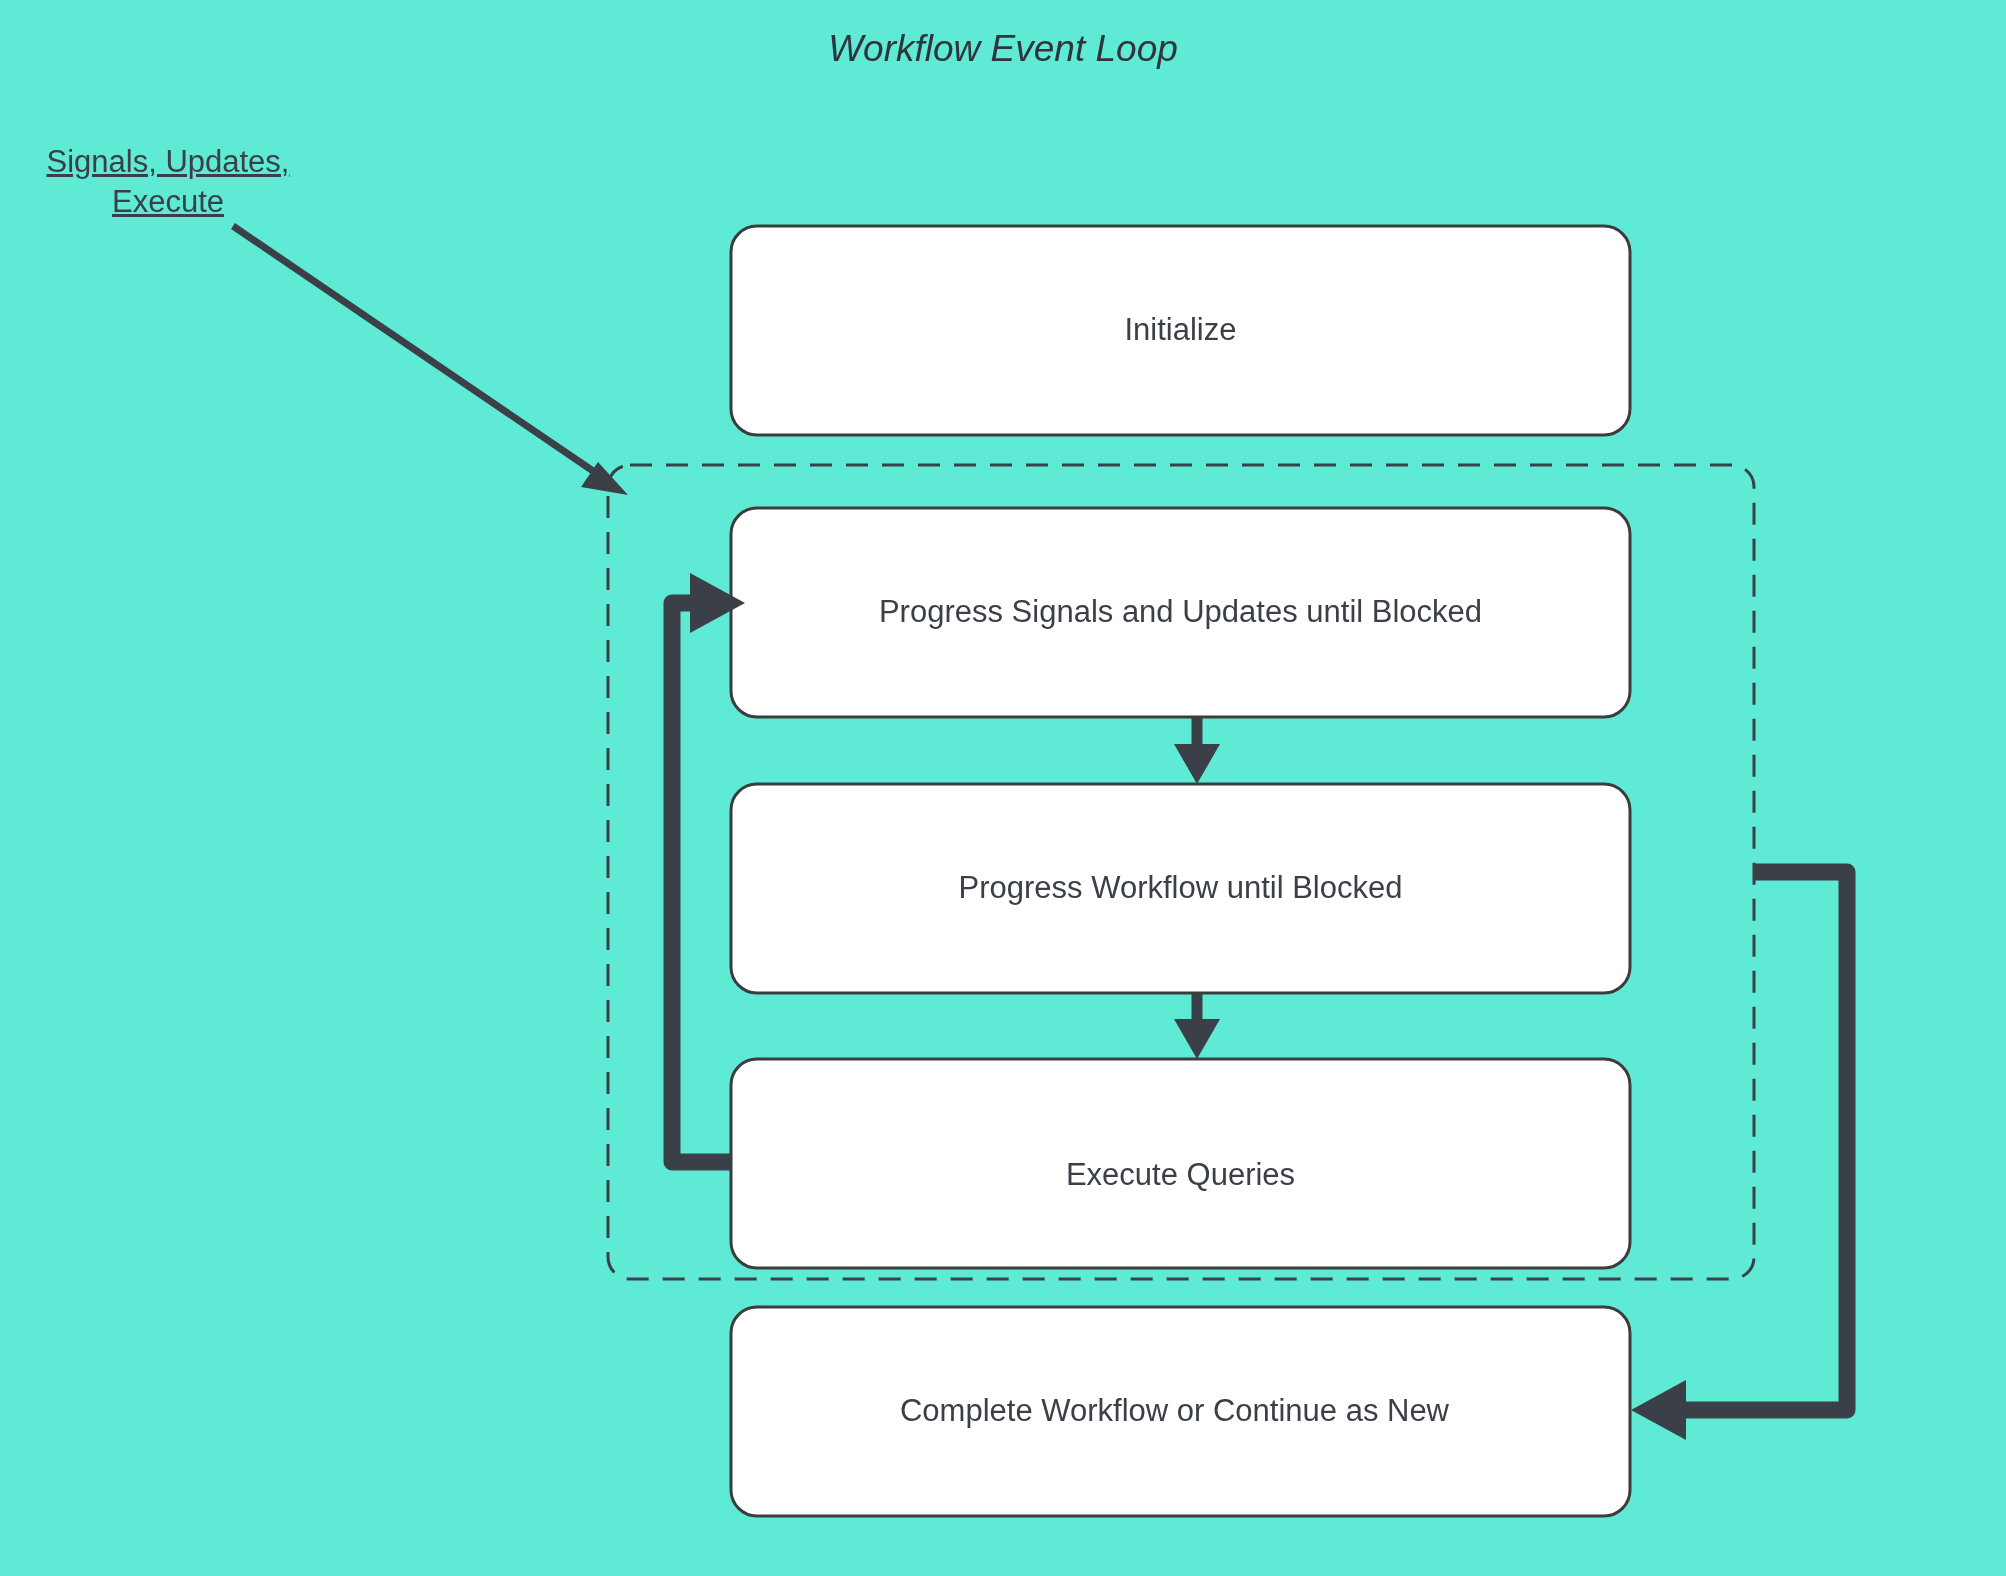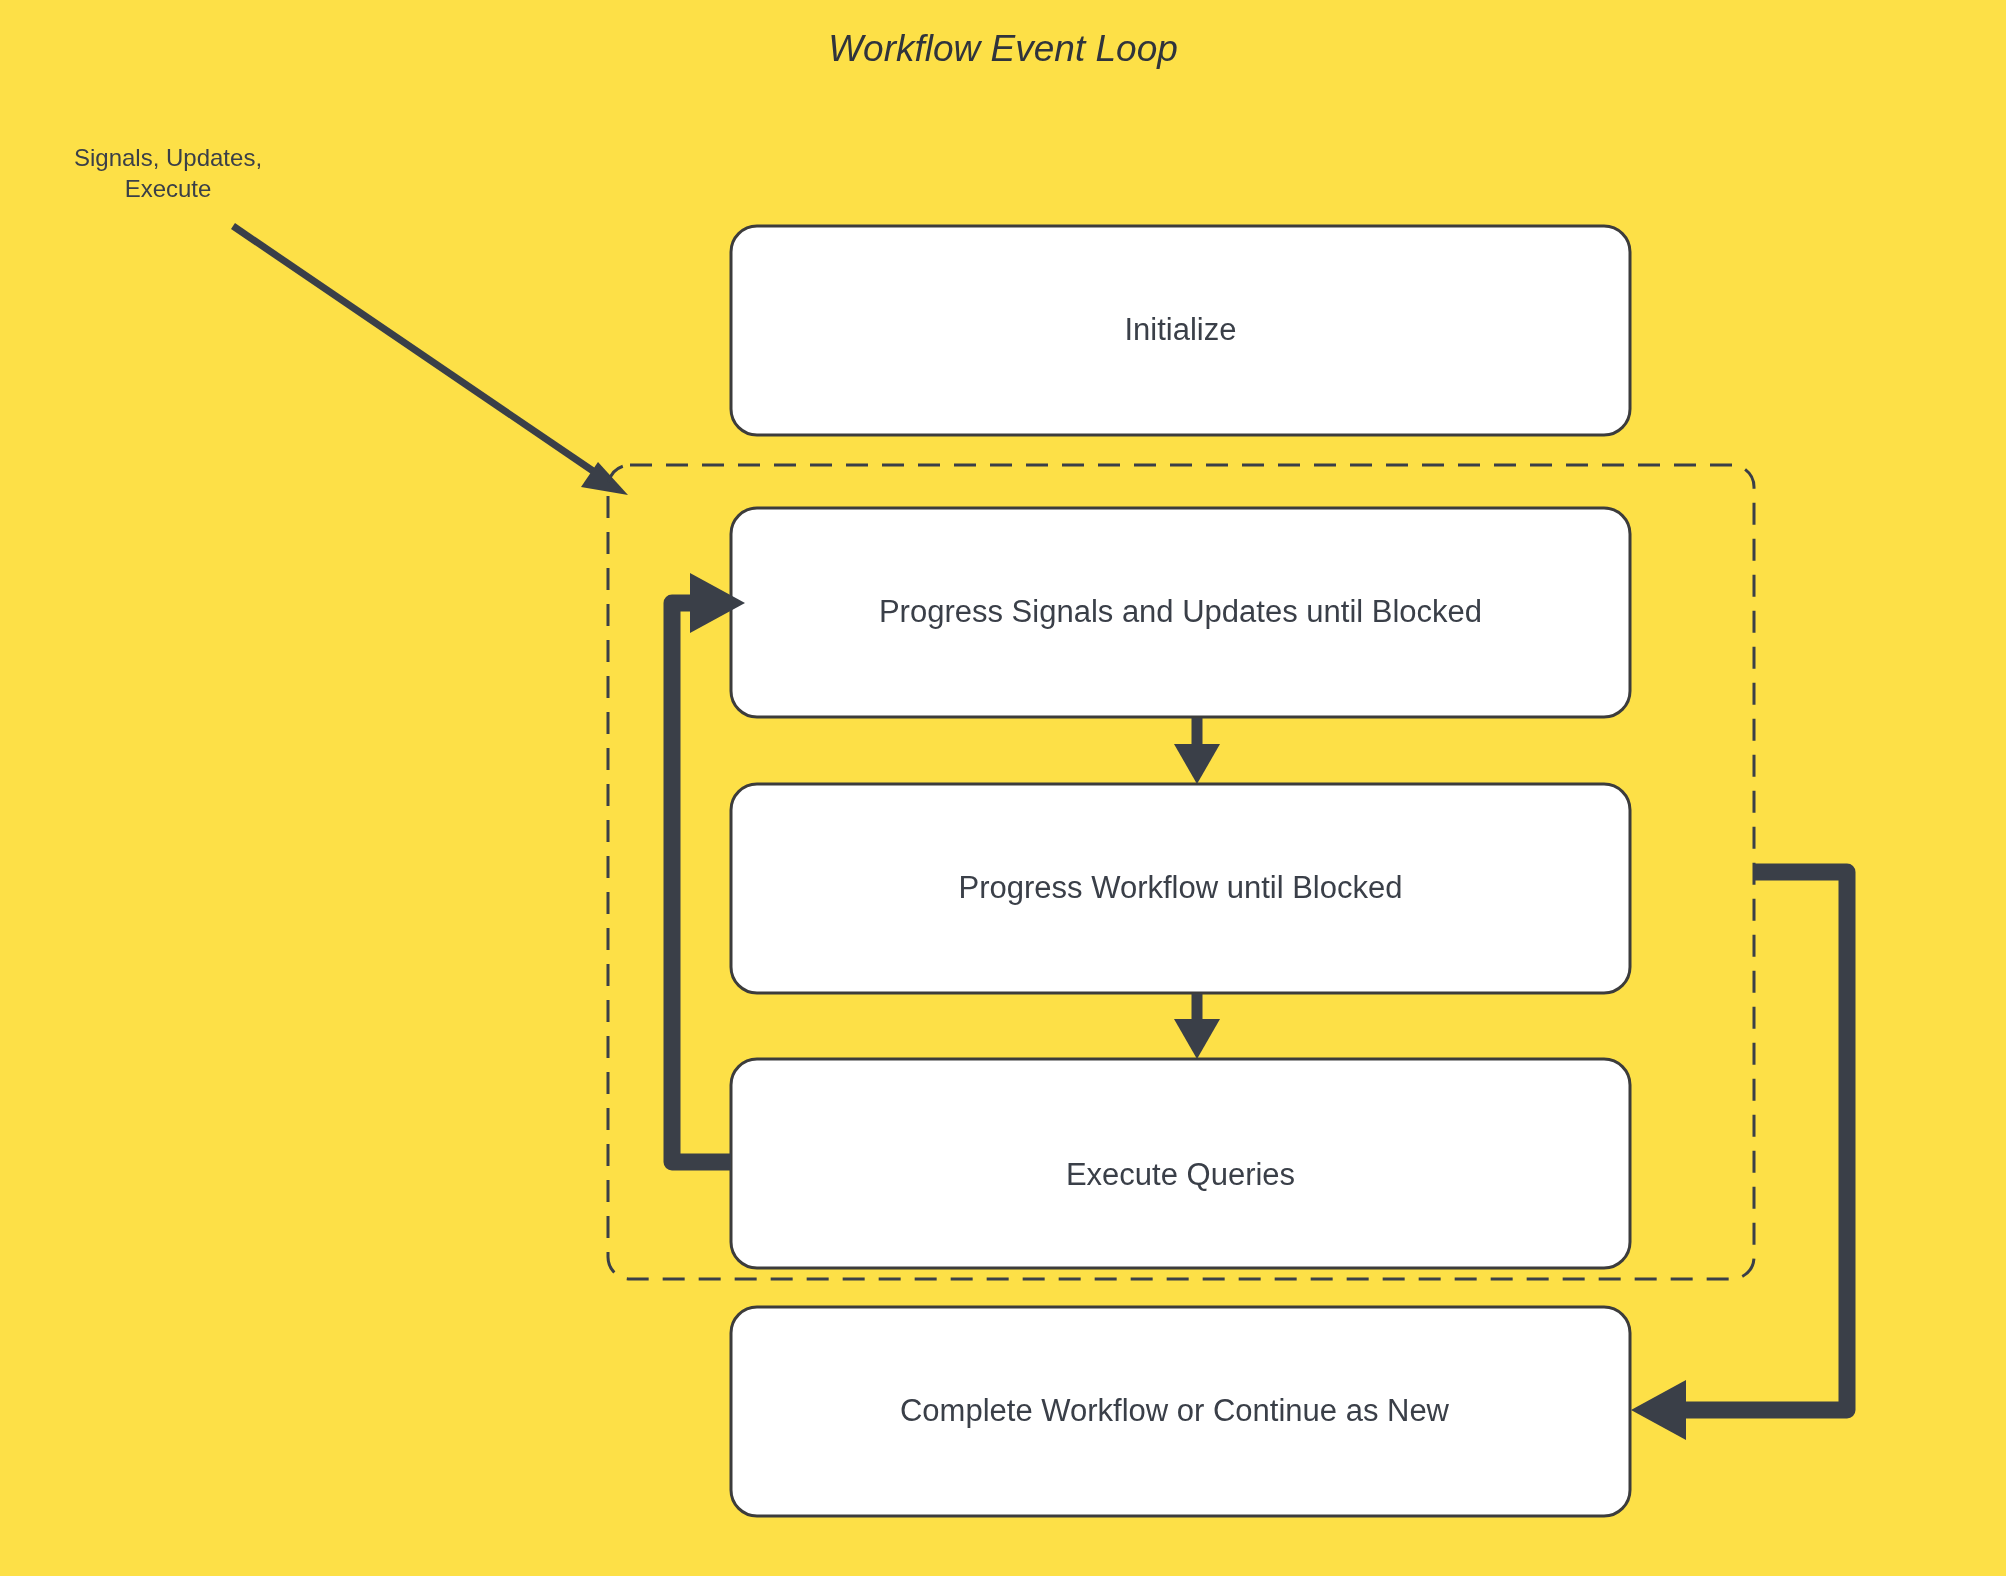--- a/index.html
+++ b/index.html
@@ -8,21 +8,21 @@
     padding: 0;
     background: #ffffff;
   }
   body {
     font-family: "Liberation Sans", sans-serif;
   }
   #canvas {
     position: relative;
     width: 2006px;
     height: 1576px;
-    background: #fde047;
+    background: #5eead4;
     overflow: hidden;
   }
   #diagram-svg {
     position: absolute;
     left: 0;
     top: 0;
     width: 2006px;
     height: 1576px;
   }
   .node-label {
@@ -45,24 +45,25 @@
     width: 2006px;
     text-align: center;
     font-style: italic;
     font-size: 37px;
     color: #30343c;
     font-family: "Liberation Sans", sans-serif;
   }
   .edge-label {
     position: absolute;
     text-align: center;
-    font-size: 24px;
+    font-size: 31px;
     line-height: 1.3;
     color: #3a3f48;
     font-family: "Liberation Sans", sans-serif;
+    text-decoration: underline;
   }
 </style>
 </head>
 <body>
 
 <div id="canvas">
 
   <div class="diagram-title">Workflow Event Loop</div>
 
   <div class="edge-label" style="left:18px; top:142px; width:300px;">

